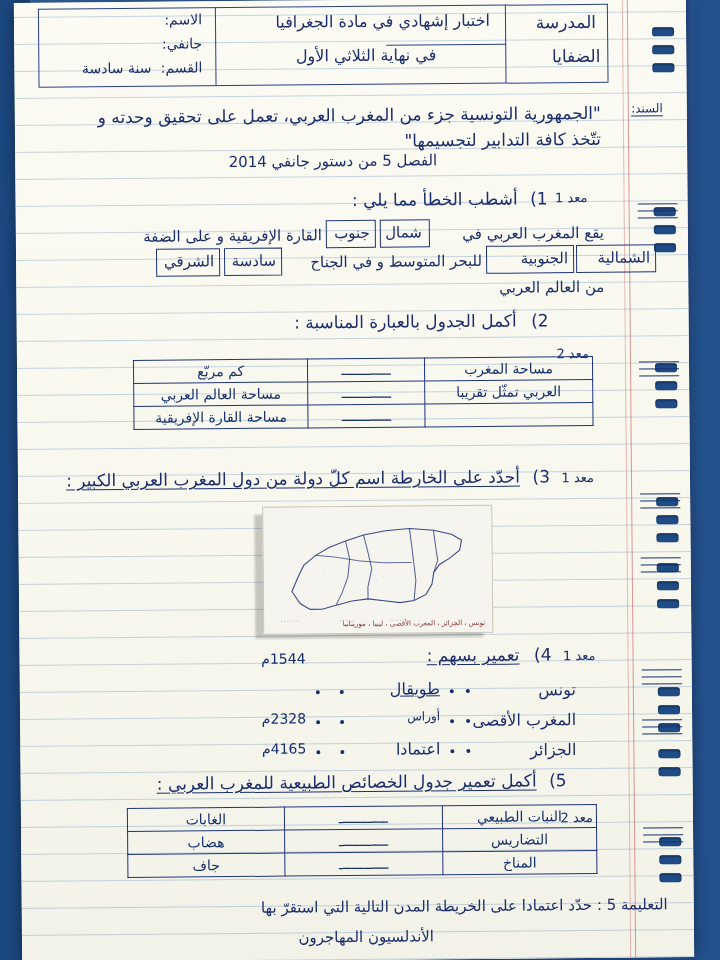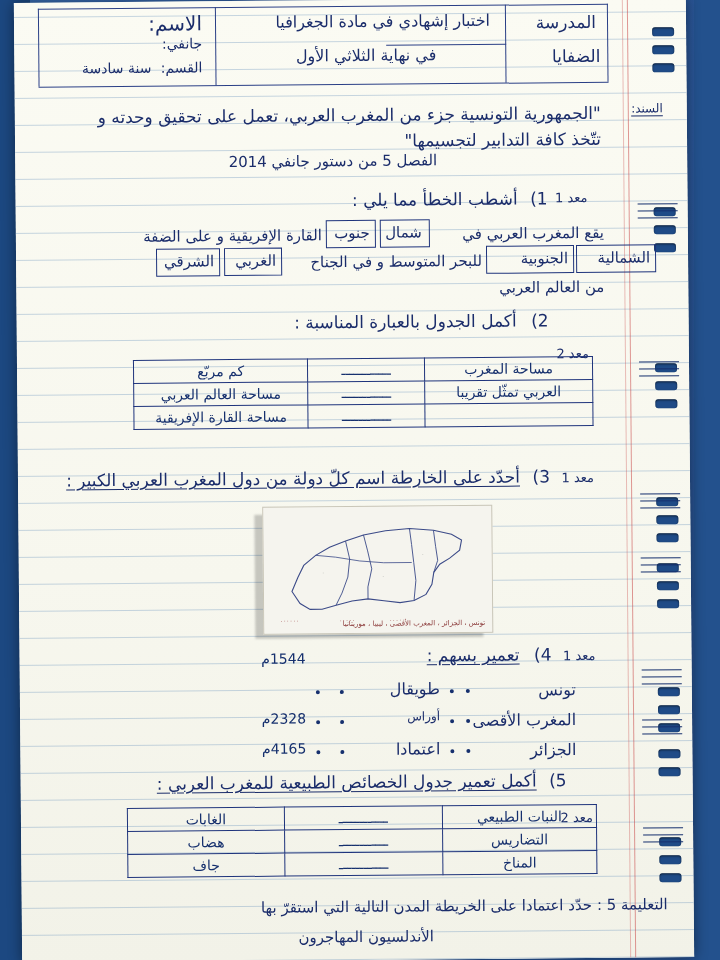--- a/index.html
+++ b/index.html
@@ -109,21 +109,21 @@
     <div class="vline" style="top:6px;height:78px;right:470px;"></div>
     <div class="vline" style="top:6px;height:78px;left:24px;"></div>
     <div class="hline" style="right:180px;width:120px;top:45px;"></div>
 
     <div class="txt hw" style="right:90px;top:14px;font-size:17px;">المدرسة</div>
     <div class="txt hw" style="right:86px;top:48px;font-size:17px;">الضفايا</div>
 
     <div class="txt hw" style="right:196px;top:12px;font-size:16px;">اختبار إشهادي في مادة الجغرافيا</div>
     <div class="txt hw" style="right:250px;top:46px;font-size:16px;">في نهاية الثلاثي الأول</div>
 
-    <div class="txt hw" style="right:484px;top:10px;font-size:20px;">الاسم:</div>
+    <div class="txt hw" style="right:484px;top:10px;font-size:14px;">الاسم:</div>
     <div class="txt hw" style="right:484px;top:34px;font-size:14px;">جانفي:</div>
     <div class="txt hw" style="right:484px;top:58px;font-size:14px;">القسم:</div>
     <div class="txt hw" style="right:535px;top:58px;font-size:14px;">سنة سادسة</div>
   </div>
 
   <div>
     <div class="txt hw u" style="right:24px;top:104px;font-size:12px;">السند:</div>
     <div class="txt hw" style="right:86px;top:102px;font-size:17px;width:520px;white-space:normal;line-height:1.55;text-align:right;">"الجمهورية التونسية جزء من المغرب العربي، تعمل على تحقيق وحدته و تتّخذ كافة التدابير لتجسيمها"</div>
     <div class="txt hw" style="right:250px;top:152px;font-size:15px;">الفصل 5 من دستور جانفي 2014</div>
   </div>
@@ -143,21 +143,21 @@
     <div class="box" style="right:312px;top:220px;width:48px;height:26px;"></div>
     <div class="txt hw" style="right:318px;top:224px;font-size:15px;">جنوب</div>
     <div class="txt hw" style="right:366px;top:226px;font-size:15px;">القارة الإفريقية و على الضفة</div>
 
     <div class="box" style="right:32px;top:247px;width:78px;height:26px;"></div>
     <div class="txt hw" style="right:38px;top:251px;font-size:15px;">الشمالية</div>
     <div class="box" style="right:114px;top:247px;width:86px;height:26px;"></div>
     <div class="txt hw" style="right:120px;top:251px;font-size:15px;">الجنوبية</div>
     <div class="txt hw" style="right:206px;top:253px;font-size:15px;">للبحر المتوسط و في الجناح</div>
     <div class="box" style="right:406px;top:247px;width:56px;height:26px;"></div>
-    <div class="txt hw" style="right:412px;top:251px;font-size:15px;">الغربي</div>
+    <div class="txt hw" style="right:412px;top:251px;font-size:15px;">سادسة</div>
     <div class="box" style="right:468px;top:247px;width:62px;height:26px;"></div>
     <div class="txt hw" style="right:474px;top:251px;font-size:15px;">الشرقي</div>
 
     <div class="txt hw" style="right:84px;top:280px;font-size:15px;">من العالم العربي</div>
   </div>
 
   <div>
     <div class="txt hw" style="right:100px;top:348px;font-size:13px;">معد 2</div>
     <div class="markbar" style="top:364px;"></div>
     <div class="markbar" style="top:371px;"></div>
@@ -242,21 +242,21 @@
     <div class="txt hw" style="right:140px;top:646px;font-size:17px;">4)</div>
     <div class="txt hw u" style="right:172px;top:646px;font-size:17px;">تعمير بسهم :</div>
 
     <div class="txt hw" style="right:116px;top:682px;font-size:16px;">تونس</div>
     <div class="txt hw" style="right:116px;top:712px;font-size:16px;">المغرب الأقصى</div>
     <div class="txt hw" style="right:116px;top:742px;font-size:16px;">الجزائر</div>
     <div class="dot" style="right:222px;top:690px;"></div>
     <div class="dot" style="right:222px;top:720px;"></div>
     <div class="dot" style="right:222px;top:750px;"></div>
 
-    <div class="txt hw" style="right:252px;top:680px;font-size:16px;">طويقال</div>
+    <div class="txt hw" style="right:252px;top:680px;font-size:16px;text-decoration:underline;">طويقال</div>
     <div class="txt hw" style="right:252px;top:710px;font-size:12px;">أوراس</div>
     <div class="txt hw" style="right:252px;top:740px;font-size:16px;">اعتمادا</div>
     <div class="dot" style="right:238px;top:690px;"></div>
     <div class="dot" style="right:238px;top:720px;"></div>
     <div class="dot" style="right:238px;top:750px;"></div>
     <div class="dot" style="right:348px;top:690px;"></div>
     <div class="dot" style="right:348px;top:720px;"></div>
     <div class="dot" style="right:348px;top:750px;"></div>
 
     <div class="smallnum" style="right:386px;top:650px;">1544م</div>

